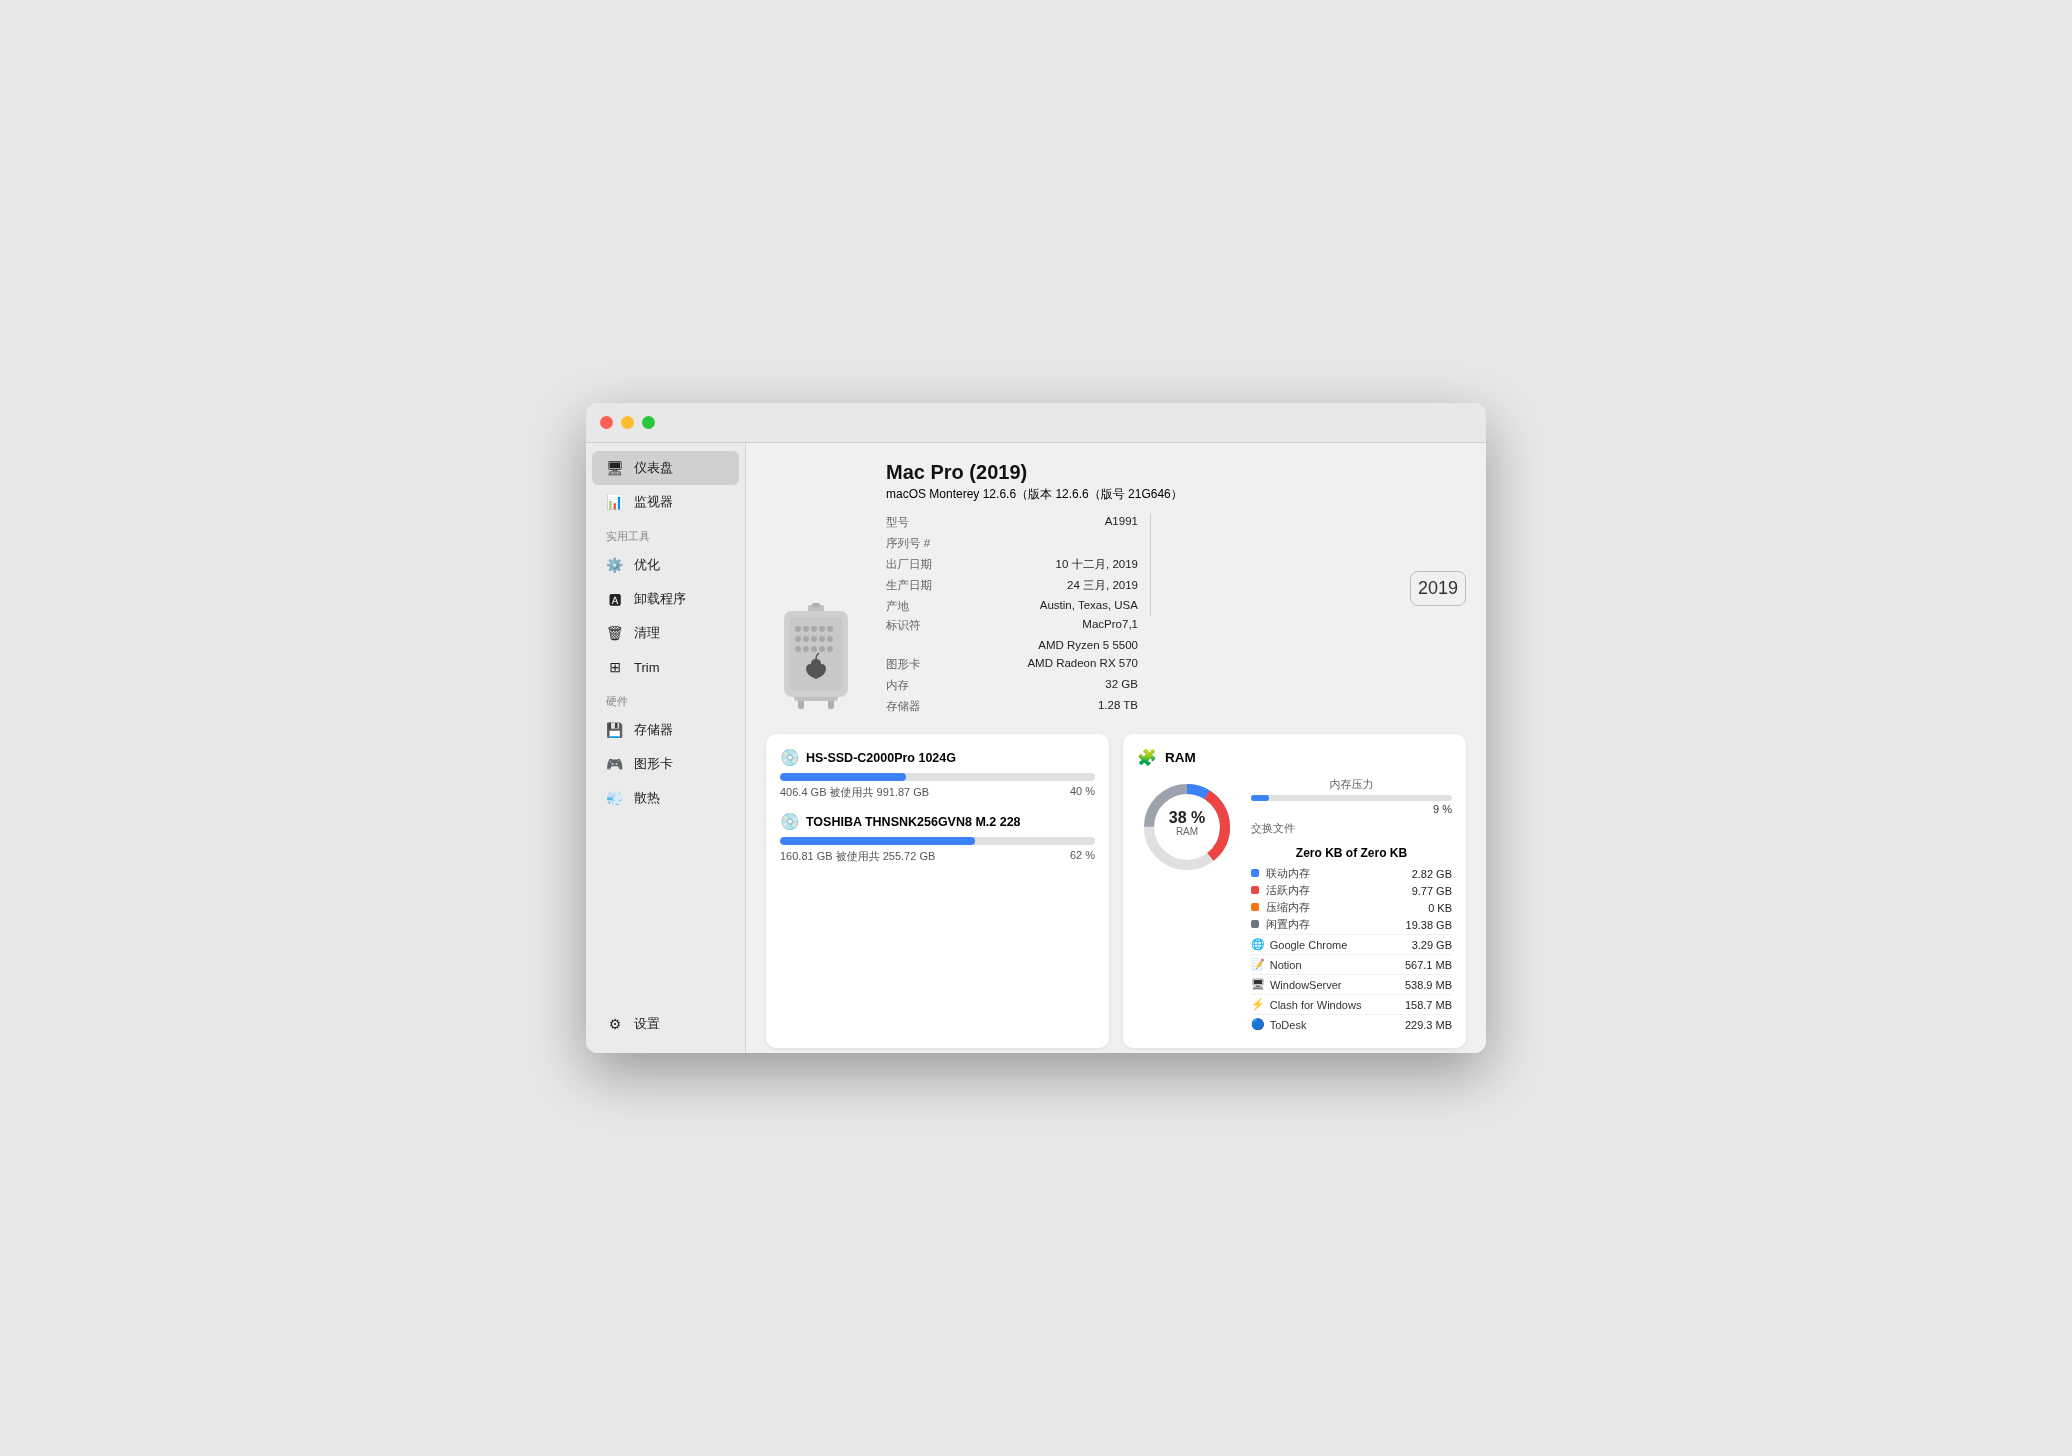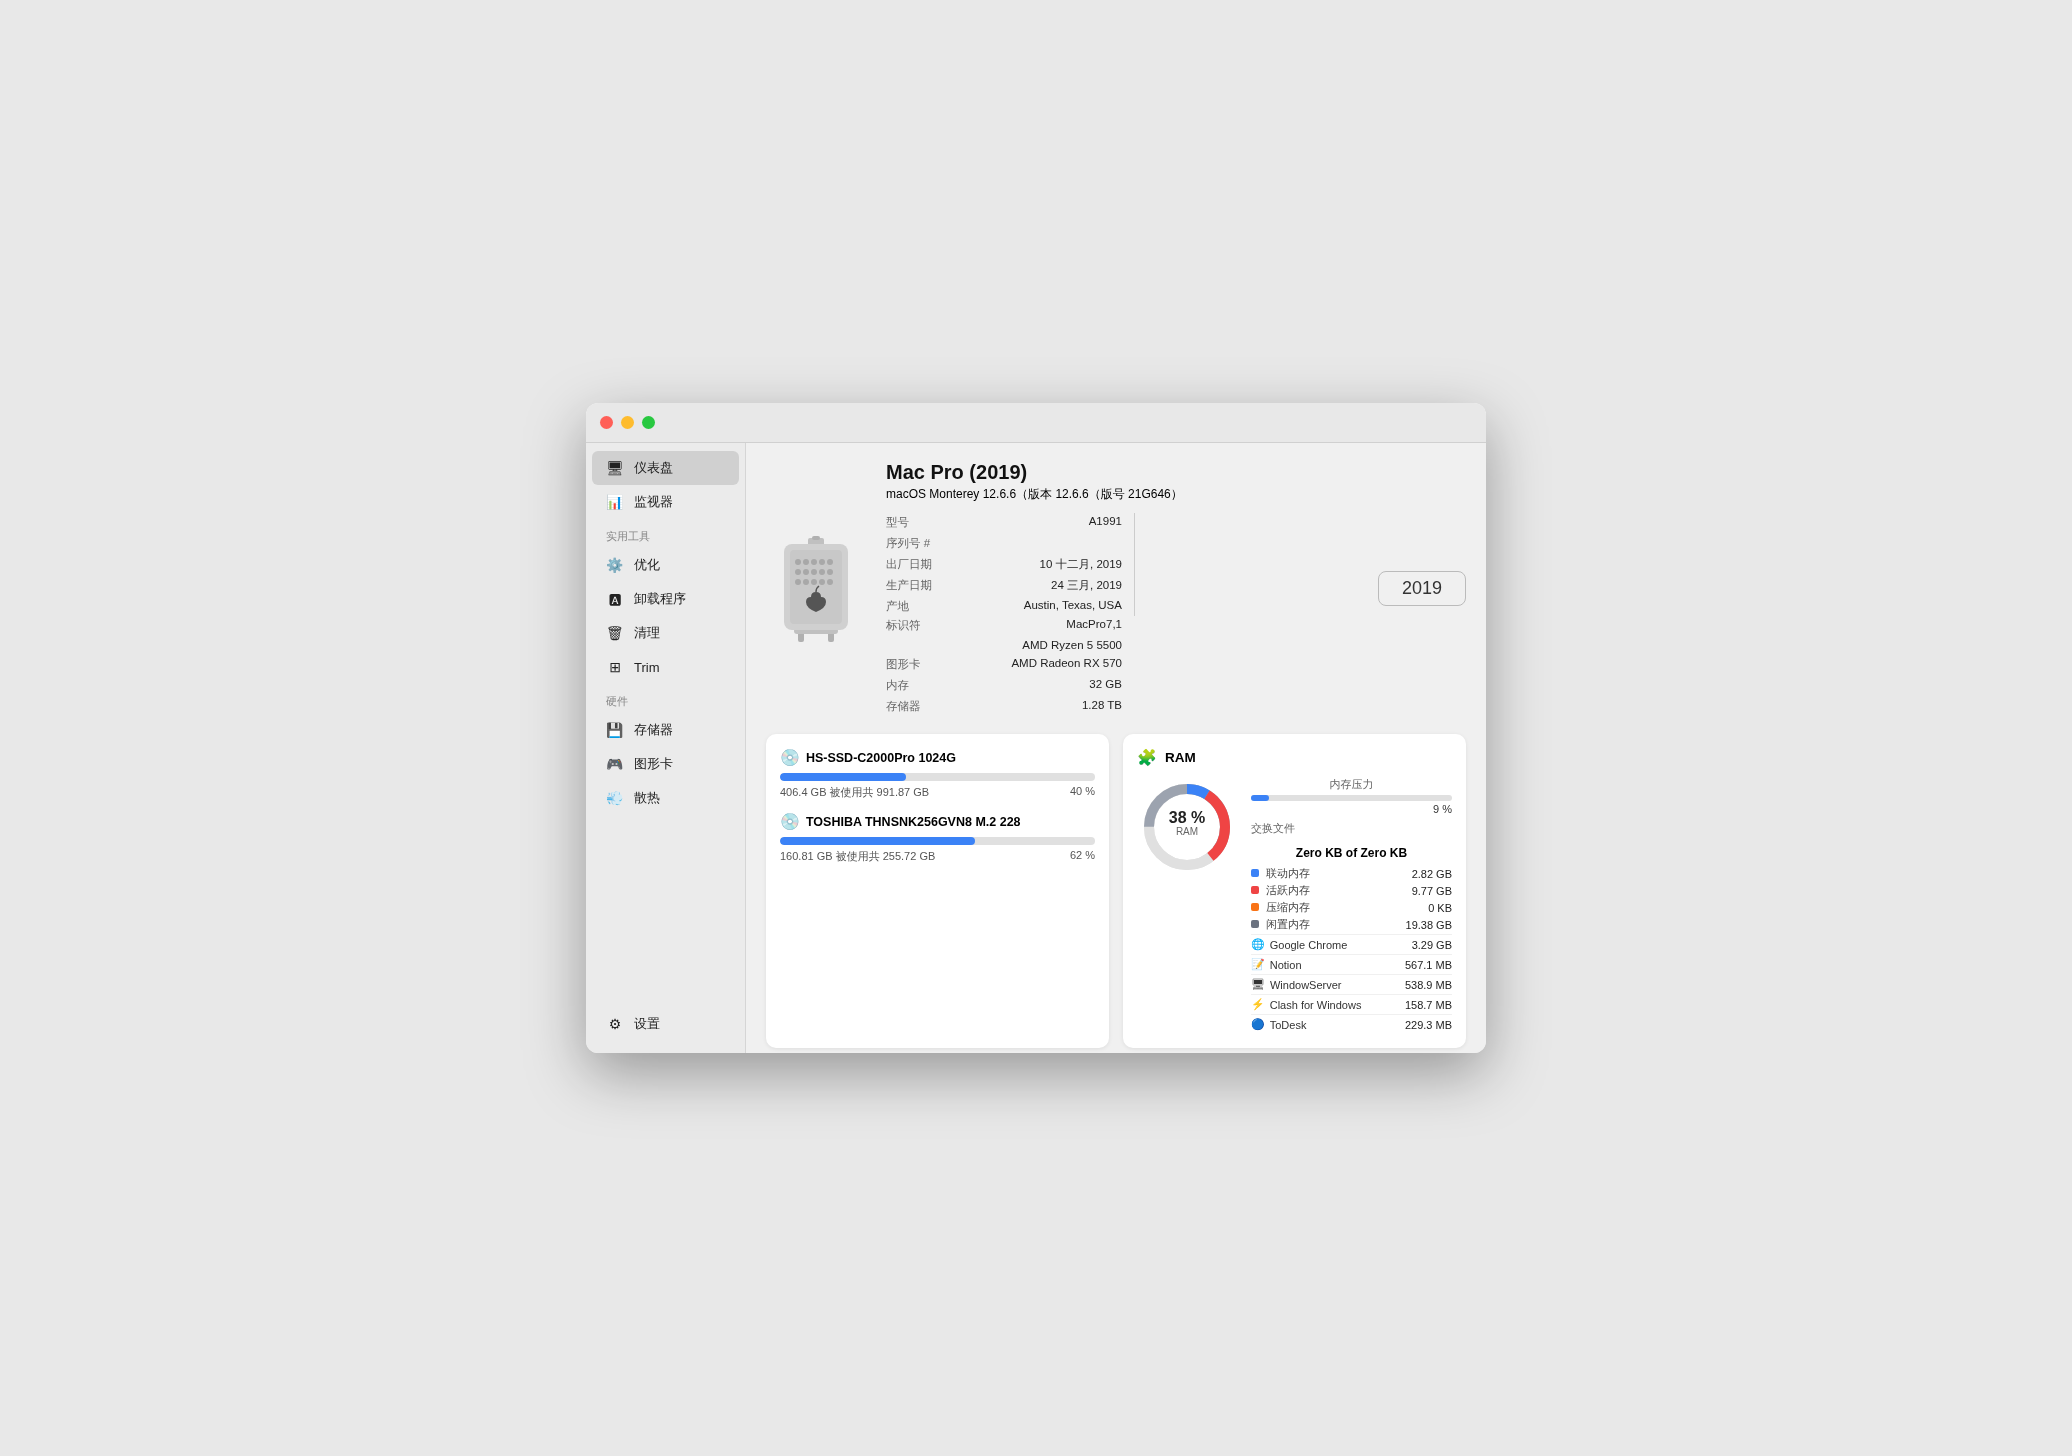--- a/index.html
+++ b/index.html
@@ -89,21 +89,21 @@
     
     .content {
       flex: 1;
       background: #f0f0f0;
       overflow-y: auto;
       padding: 18px 20px;
     }
     
     .machine-info {
       display: flex;
-      align-items: center;
+      align-items: flex-end;
       gap: 20px;
       margin-bottom: 18px;
     }
     .mac-image {
       width: 100px;
       height: 120px;
       flex-shrink: 0;
       display: flex;
       align-items: center;
       justify-content: center;
@@ -146,21 +146,21 @@
     .spec-label { color: #666; }
     .spec-value { color: #222; text-align: right; }
     .divider-v {
       width: 1px;
       background: #ccc;
       margin: 0 12px;
     }
     .year-badge {
       border: 1.5px solid #bbb;
       border-radius: 8px;
-      padding: 6px 23px;
+      padding: 6px 7px;
       font-size: 18px;
       font-weight: 500;
       color: #333;
       height: fit-content;
       align-self: center;
     }
     
     .cards-grid {
       display: grid;
       grid-template-columns: 1fr 1fr;

